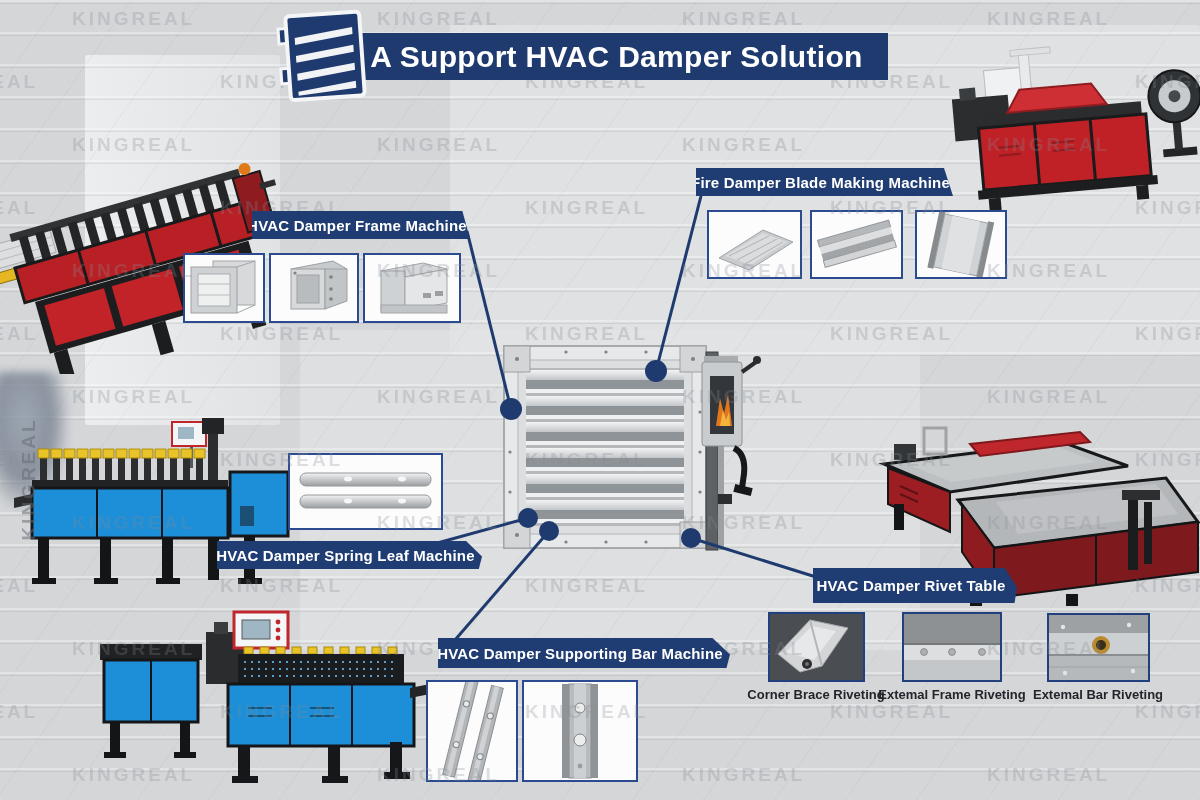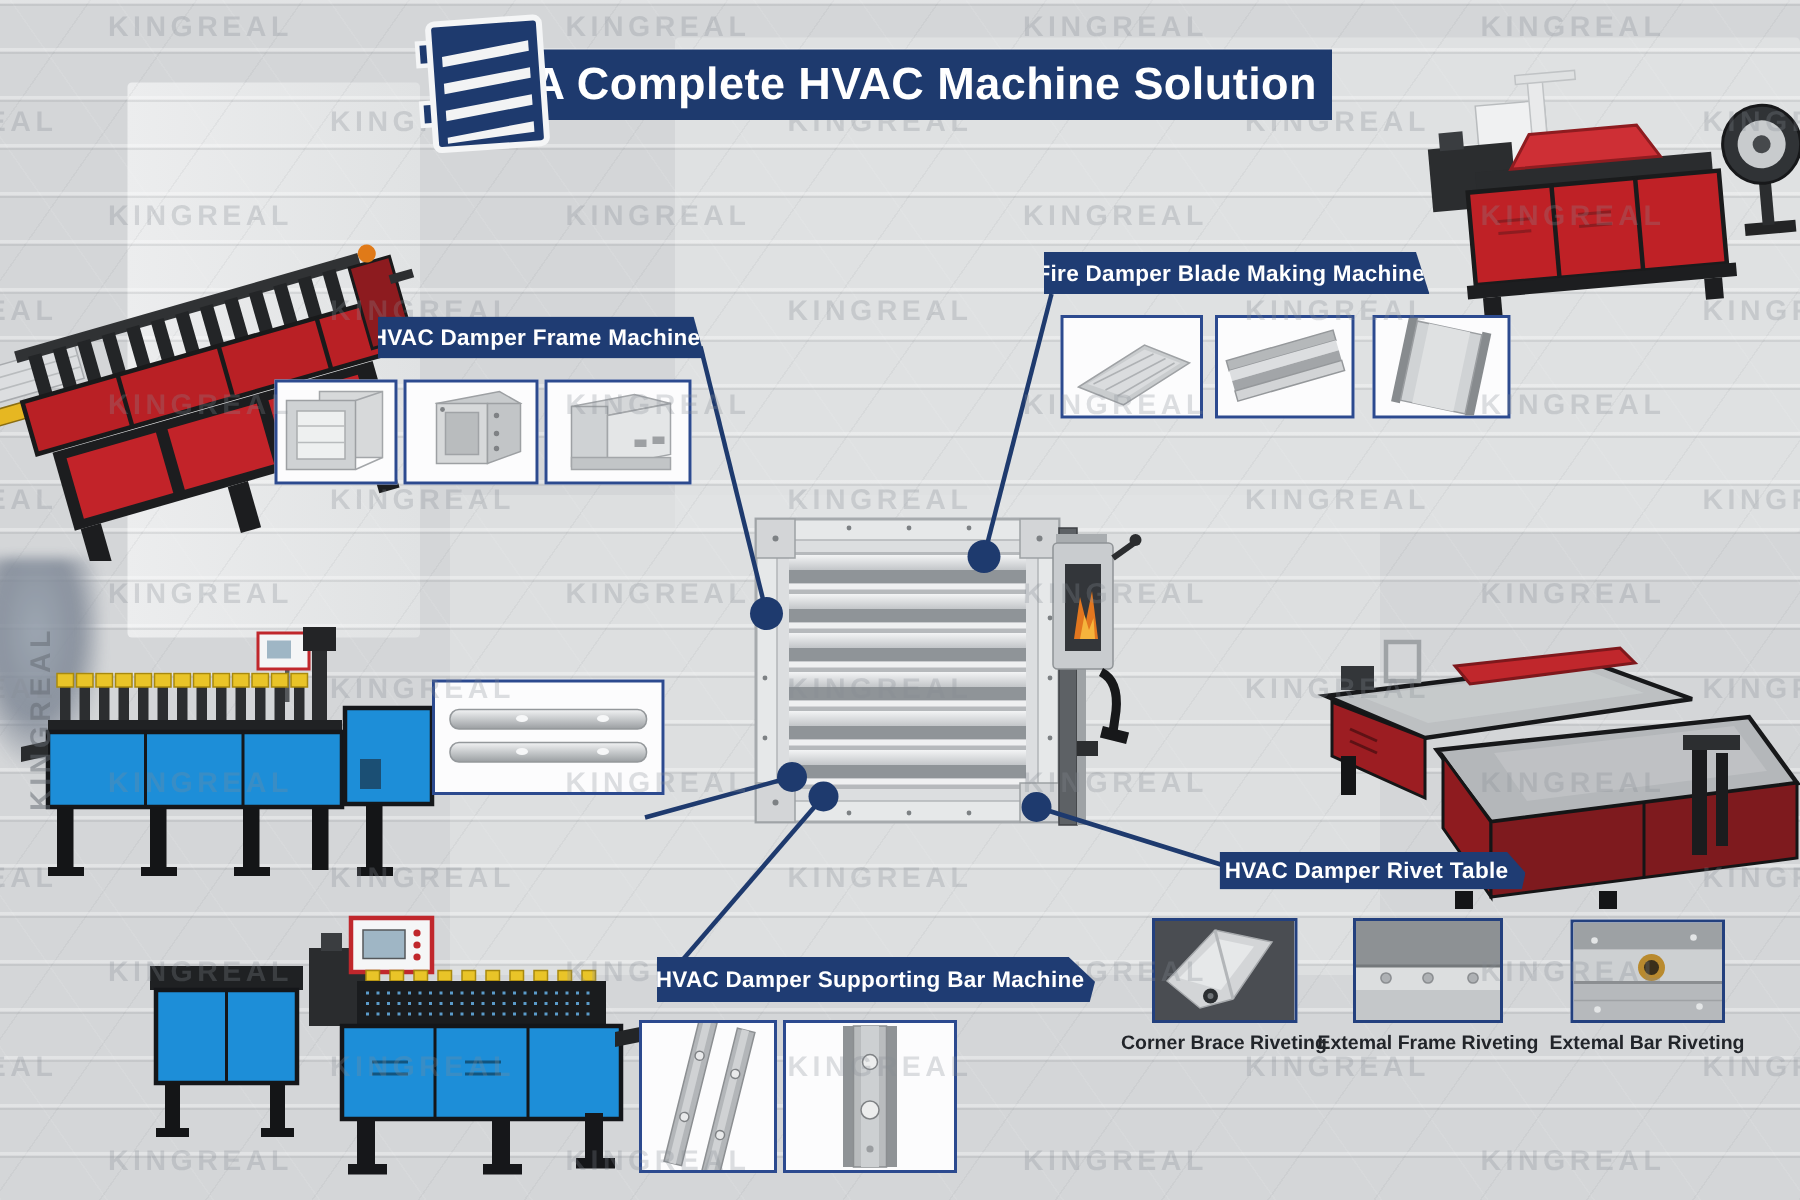--- a/index.html
+++ b/index.html
@@ -586,20 +586,21 @@
       <rect x="8" y="18" width="12" height="15" fill="#1e3a6e" stroke="#f4f5f6" stroke-width="3"></rect>
       <rect x="8" y="58" width="12" height="15" fill="#1e3a6e" stroke="#f4f5f6" stroke-width="3"></rect>
       <rect x="16" y="6" width="74" height="84" rx="4" fill="#1e3a6e" stroke="#f4f5f6" stroke-width="4"></rect>
       <polygon points="24,28 82,21 82,28 24,35" fill="#f2f3f4"></polygon>
       <polygon points="24,46 82,39 82,46 24,53" fill="#f2f3f4"></polygon>
       <polygon points="24,64 82,57 82,64 24,71" fill="#f2f3f4"></polygon>
       <polygon points="24,82 82,75 82,82 24,86" fill="#f2f3f4"></polygon>
     </g>
       </svg>
   </div>
-  <div class="title-bar">A Complete HVAC Machine Solution</div>
+  <div class="title-bar">A Support HVAC Damper Solution</div>
 
   <div class="ribbon slant" style="left:252px;top:211px;width:218px;height:28px;">HVAC Damper Frame Machine</div>
   <div class="ribbon slant" style="left:696px;top:168px;width:257px;height:28px;">Fire Damper Blade Making Machine</div>
-  <div class="ribbon point" style="left:813px;top:568px;width:204px;height:25px;">HVAC Damper Rivet Table</div>
+  <div class="ribbon point" style="left:217px;top:541px;width:265px;height:28px;">HVAC Damper Spring Leaf Machine</div>
+  <div class="ribbon point" style="left:813px;top:568px;width:204px;height:35px;">HVAC Damper Rivet Table</div>
   <div class="ribbon point" style="left:438px;top:638px;width:292px;height:30px;">HVAC Damper Supporting Bar Machine</div>
 
 </div>
 
 </body></html>

